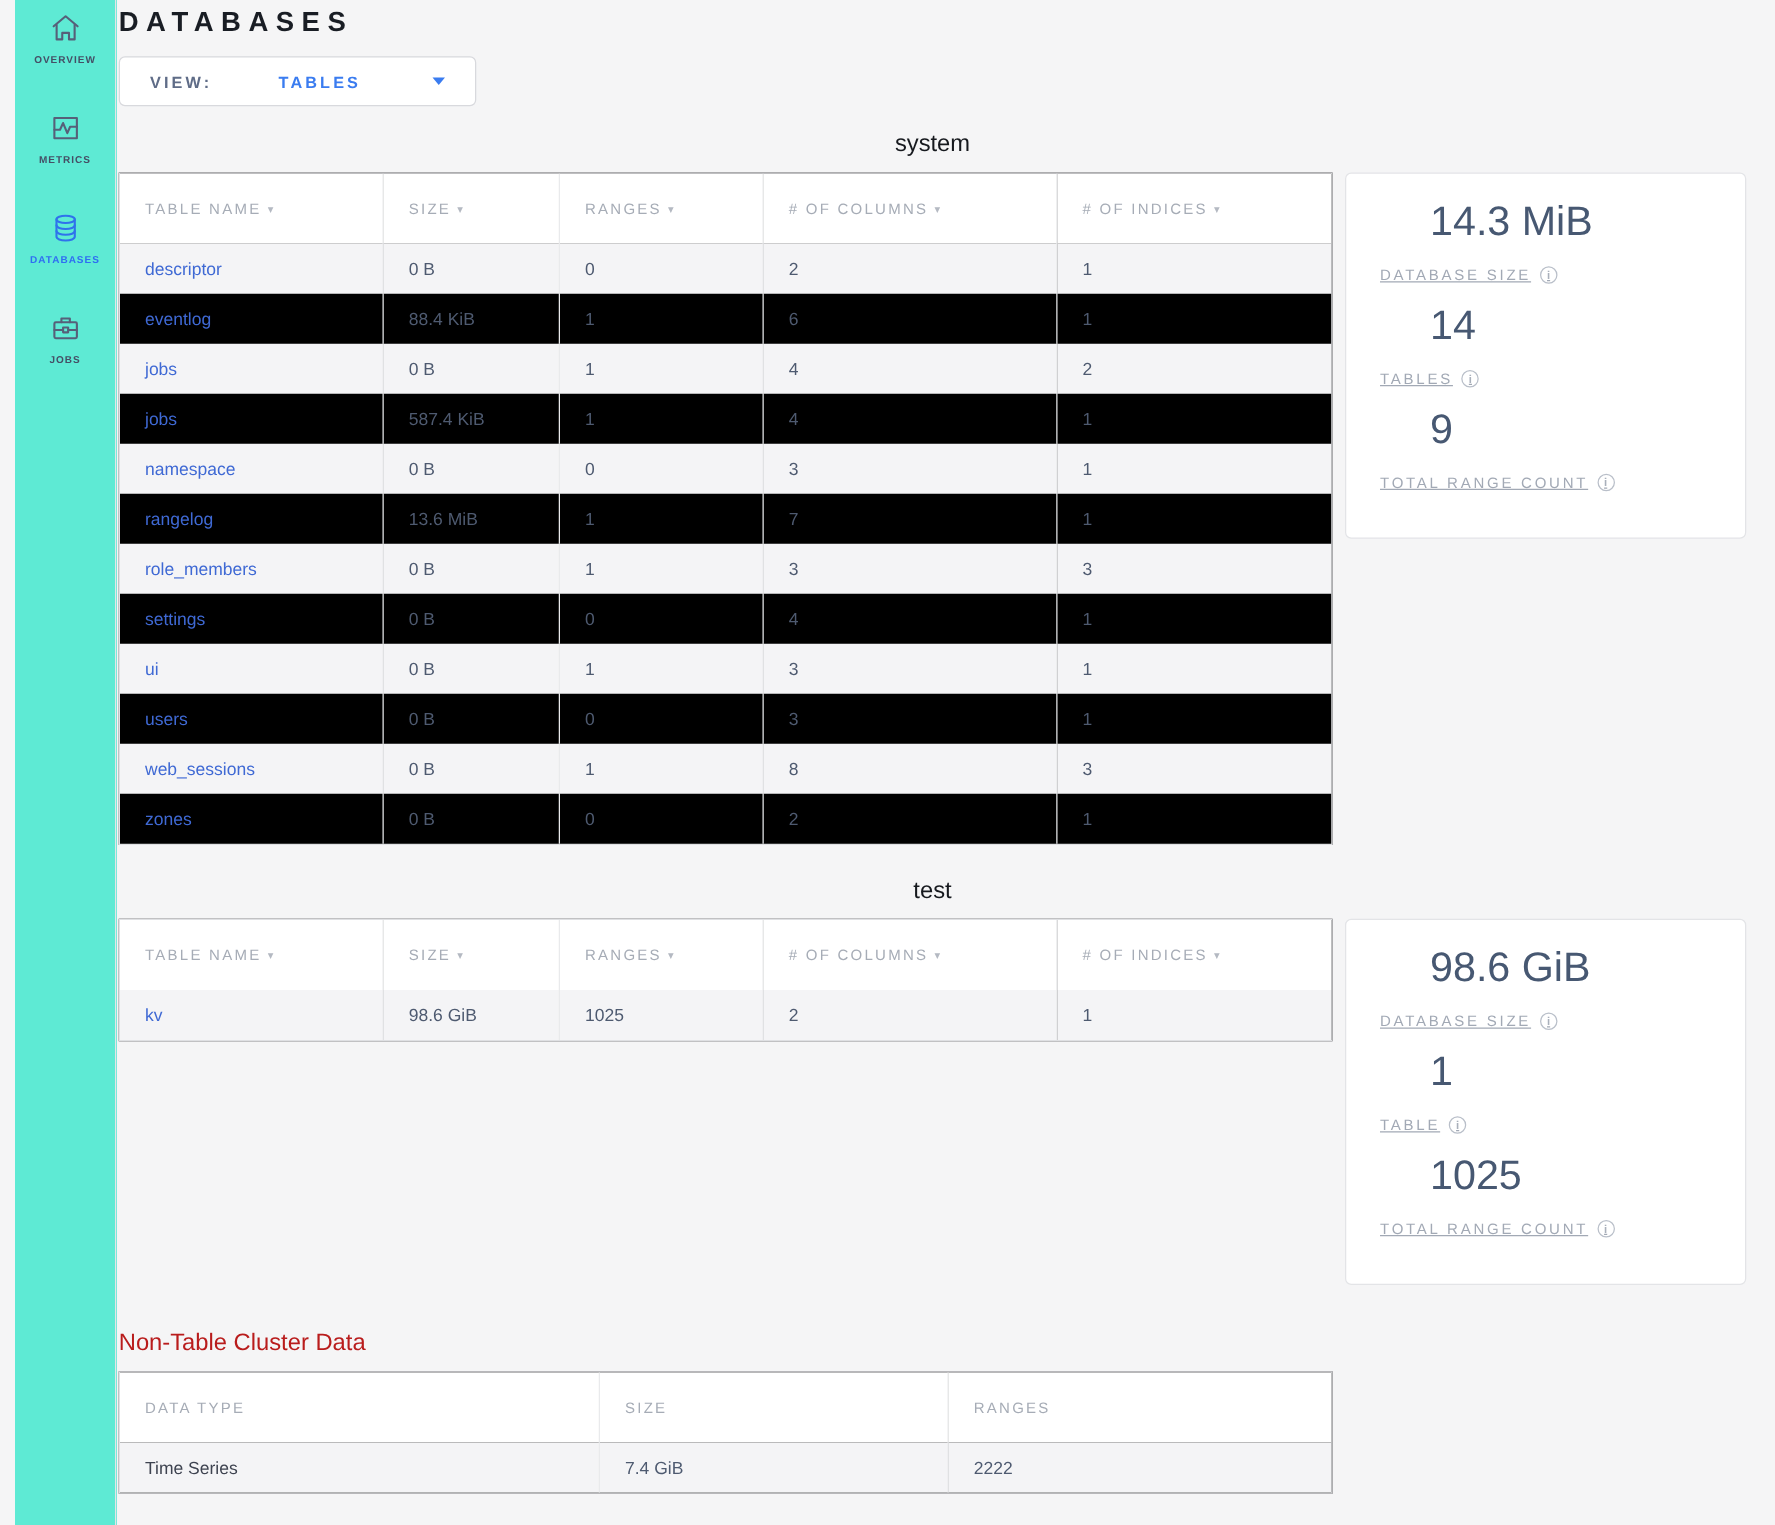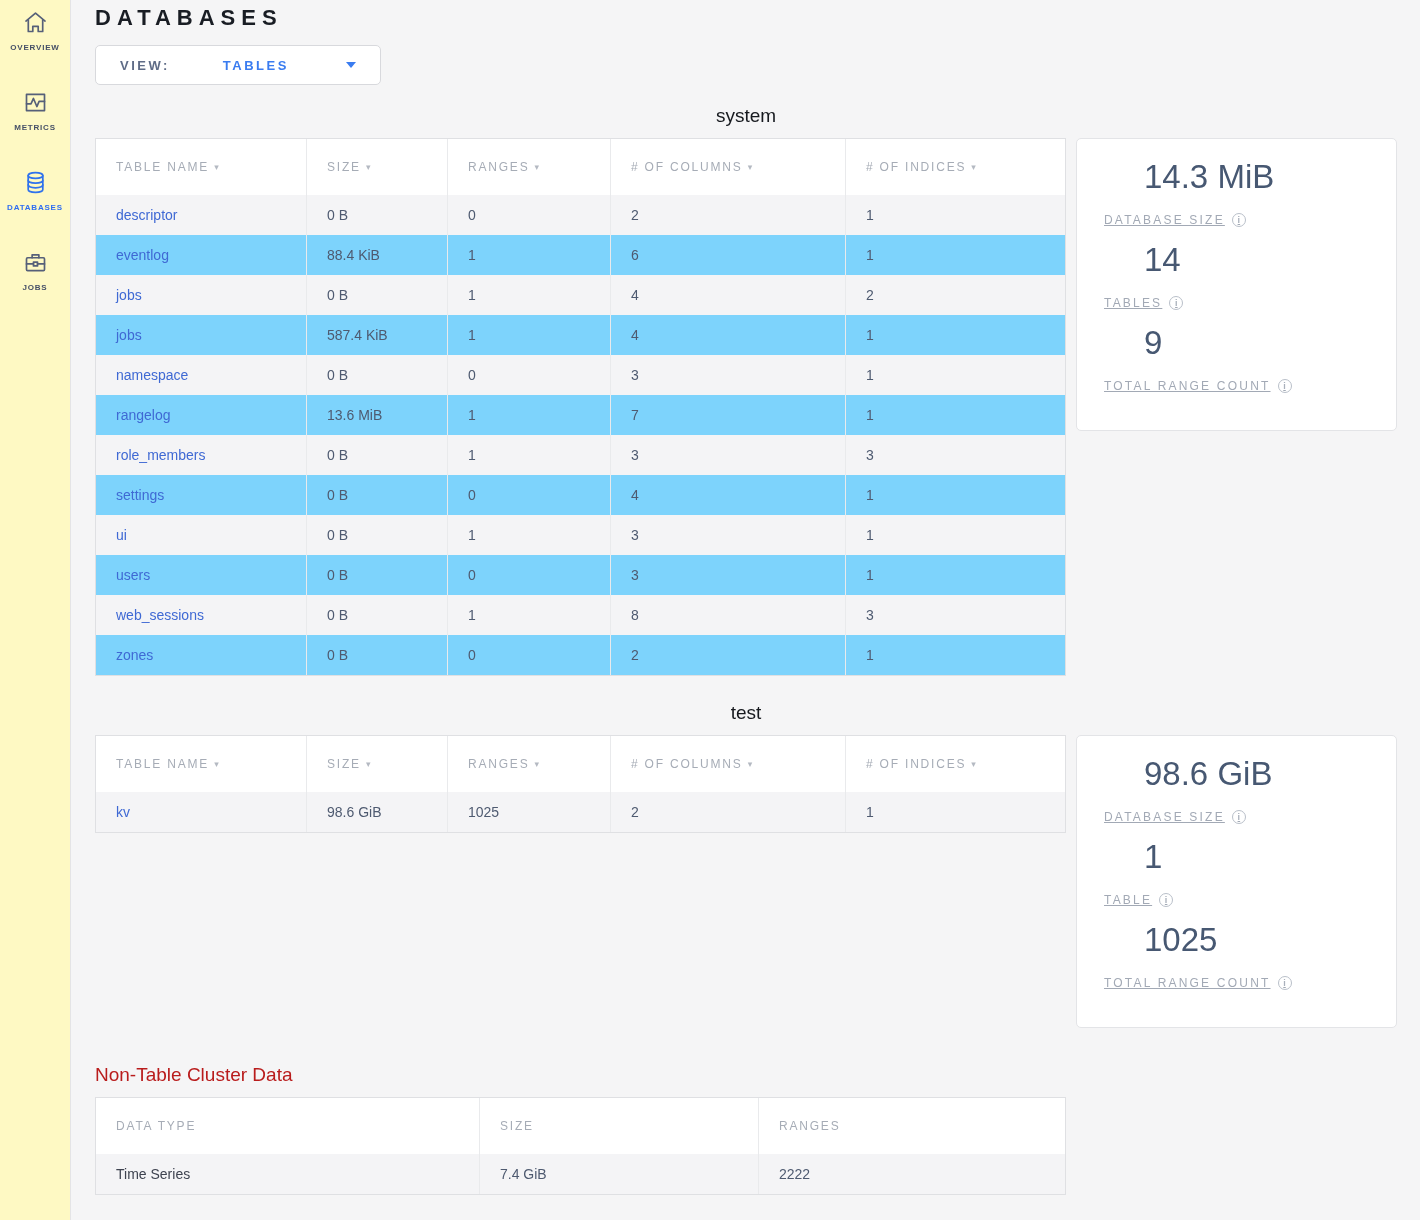--- a/index.html
+++ b/index.html
@@ -6,22 +6,22 @@
   html, body { margin: 0; padding: 0; }
   body {
     width: 1420px; height: 1220px; overflow: hidden;
     background: #f5f5f6;
     font-family: "Liberation Sans", "DejaVu Sans", sans-serif;
     -webkit-font-smoothing: antialiased;
   }
 
   
   .sidebar {
-    position: fixed; left: 0; top: 0; bottom: 0; width: 71px;
-    background: #fef9c3; border-right: 1px solid #e4e4e6; z-index: 10;
+    position: fixed; left: 12px; top: 0; bottom: 0; width: 81px;
+    background: #5eead4; border-right: 1px solid #e4e4e6; z-index: 10;
   }
   .nav-item {
     height: 80px; padding-top: 9px; cursor: pointer;
     display: flex; flex-direction: column; align-items: center;
   }
   .nav-item svg { width: 27px; height: 27px; stroke: #566079; fill: none; stroke-width: 1.5; stroke-linejoin: round; stroke-linecap: round; }
   .nav-item .nav-label {
     margin-top: 7px; font-size: 8px; font-weight: 700;
     letter-spacing: 0.8px; color: #454f66;
   }
@@ -54,21 +54,21 @@
   .db-section .db-name { margin: 20px 0 11px; text-align: center; }
   .db-section + .db-section .db-name { margin-top: 26px; }
   .nt-title { font-size: 19px; line-height: 24px; font-weight: 500; color: #b91c1c; margin: 35px 0 10px; }
 
   .db-body { display: flex; align-items: flex-start; }
 
   
   table.data-table {
     table-layout: fixed; width: 969px;
     border-collapse: separate; border-spacing: 0;
-    background: #7dd3fc; border: 1px solid #dfe0e3;
+    background: #000000; border: 1px solid #dfe0e3;
   }
   .db-table col.c0 { width: 211px; } .db-table col.c1 { width: 141px; }
   .db-table col.c2 { width: 163px; } .db-table col.c3 { width: 235px; }
   .db-table col.c4 { width: 219px; }
   .nt-table col.c0 { width: 384px; } .nt-table col.c1 { width: 279px; }
   .nt-table col.c2 { width: 306px; }
 
   table.data-table th {
     height: 56px; padding: 0 10px 0 20px; vertical-align: middle; text-align: left;
     background: #fff; font-weight: 400; font-size: 12px; letter-spacing: 1.8px;

